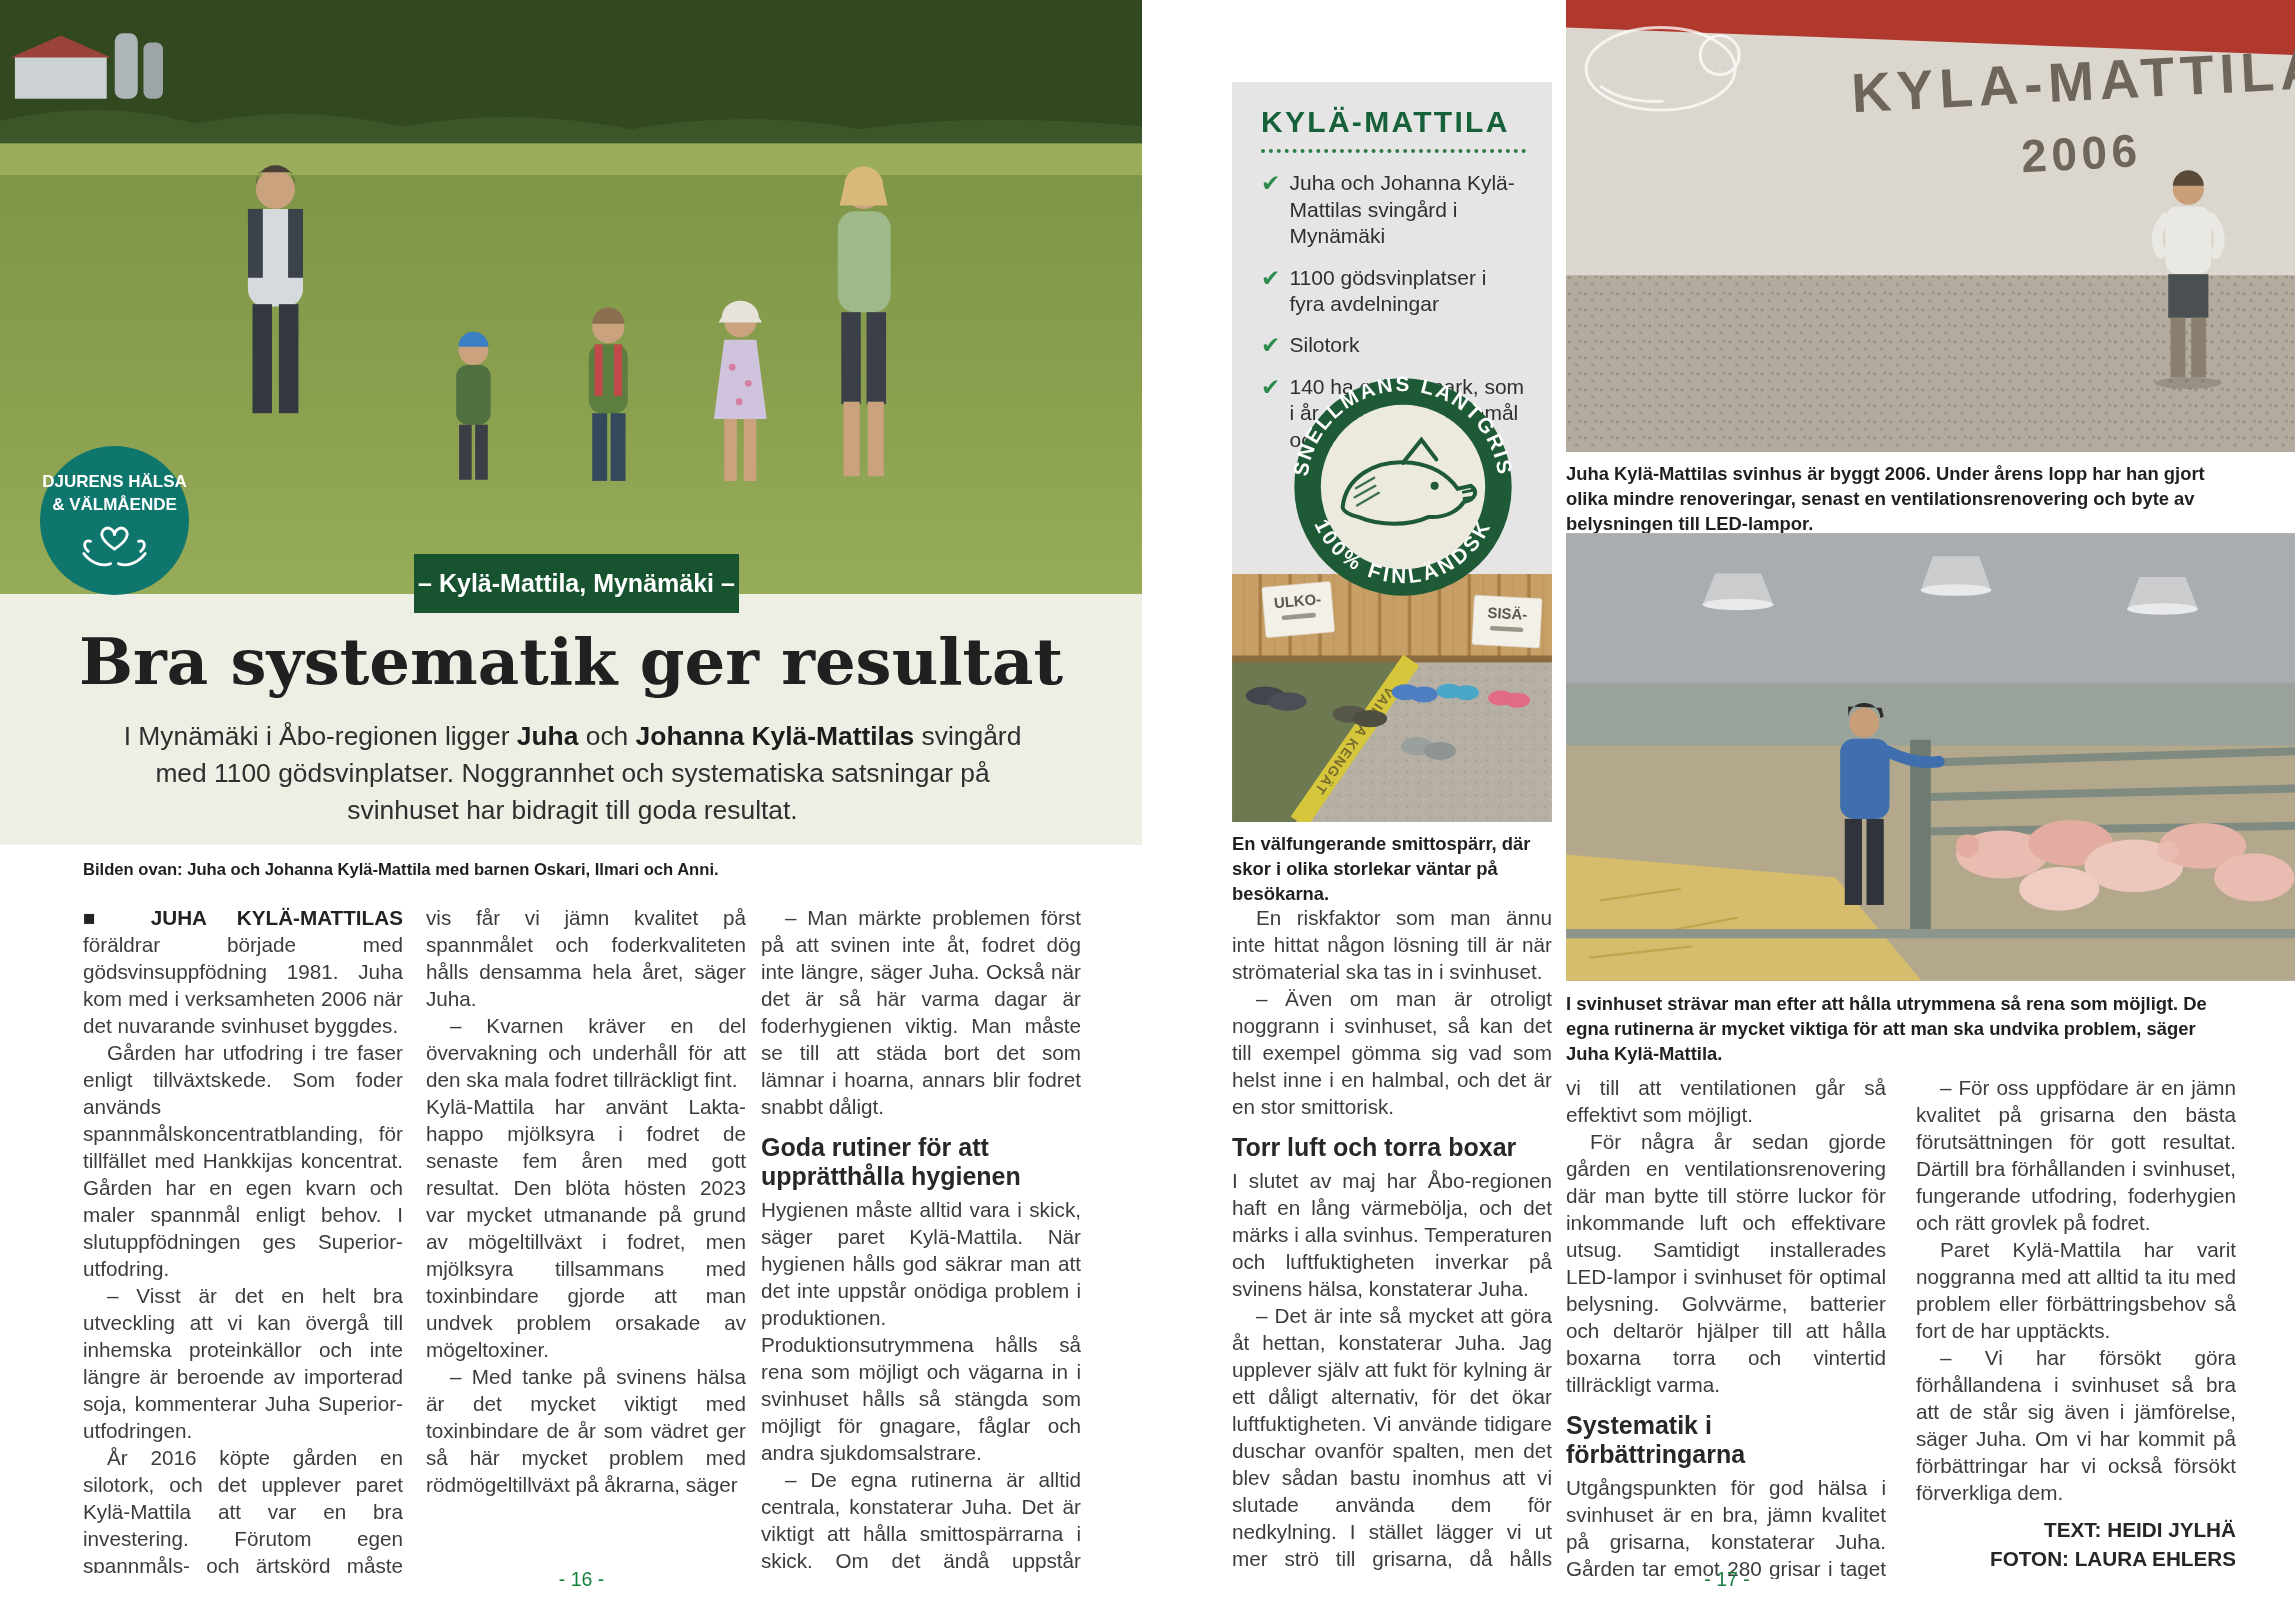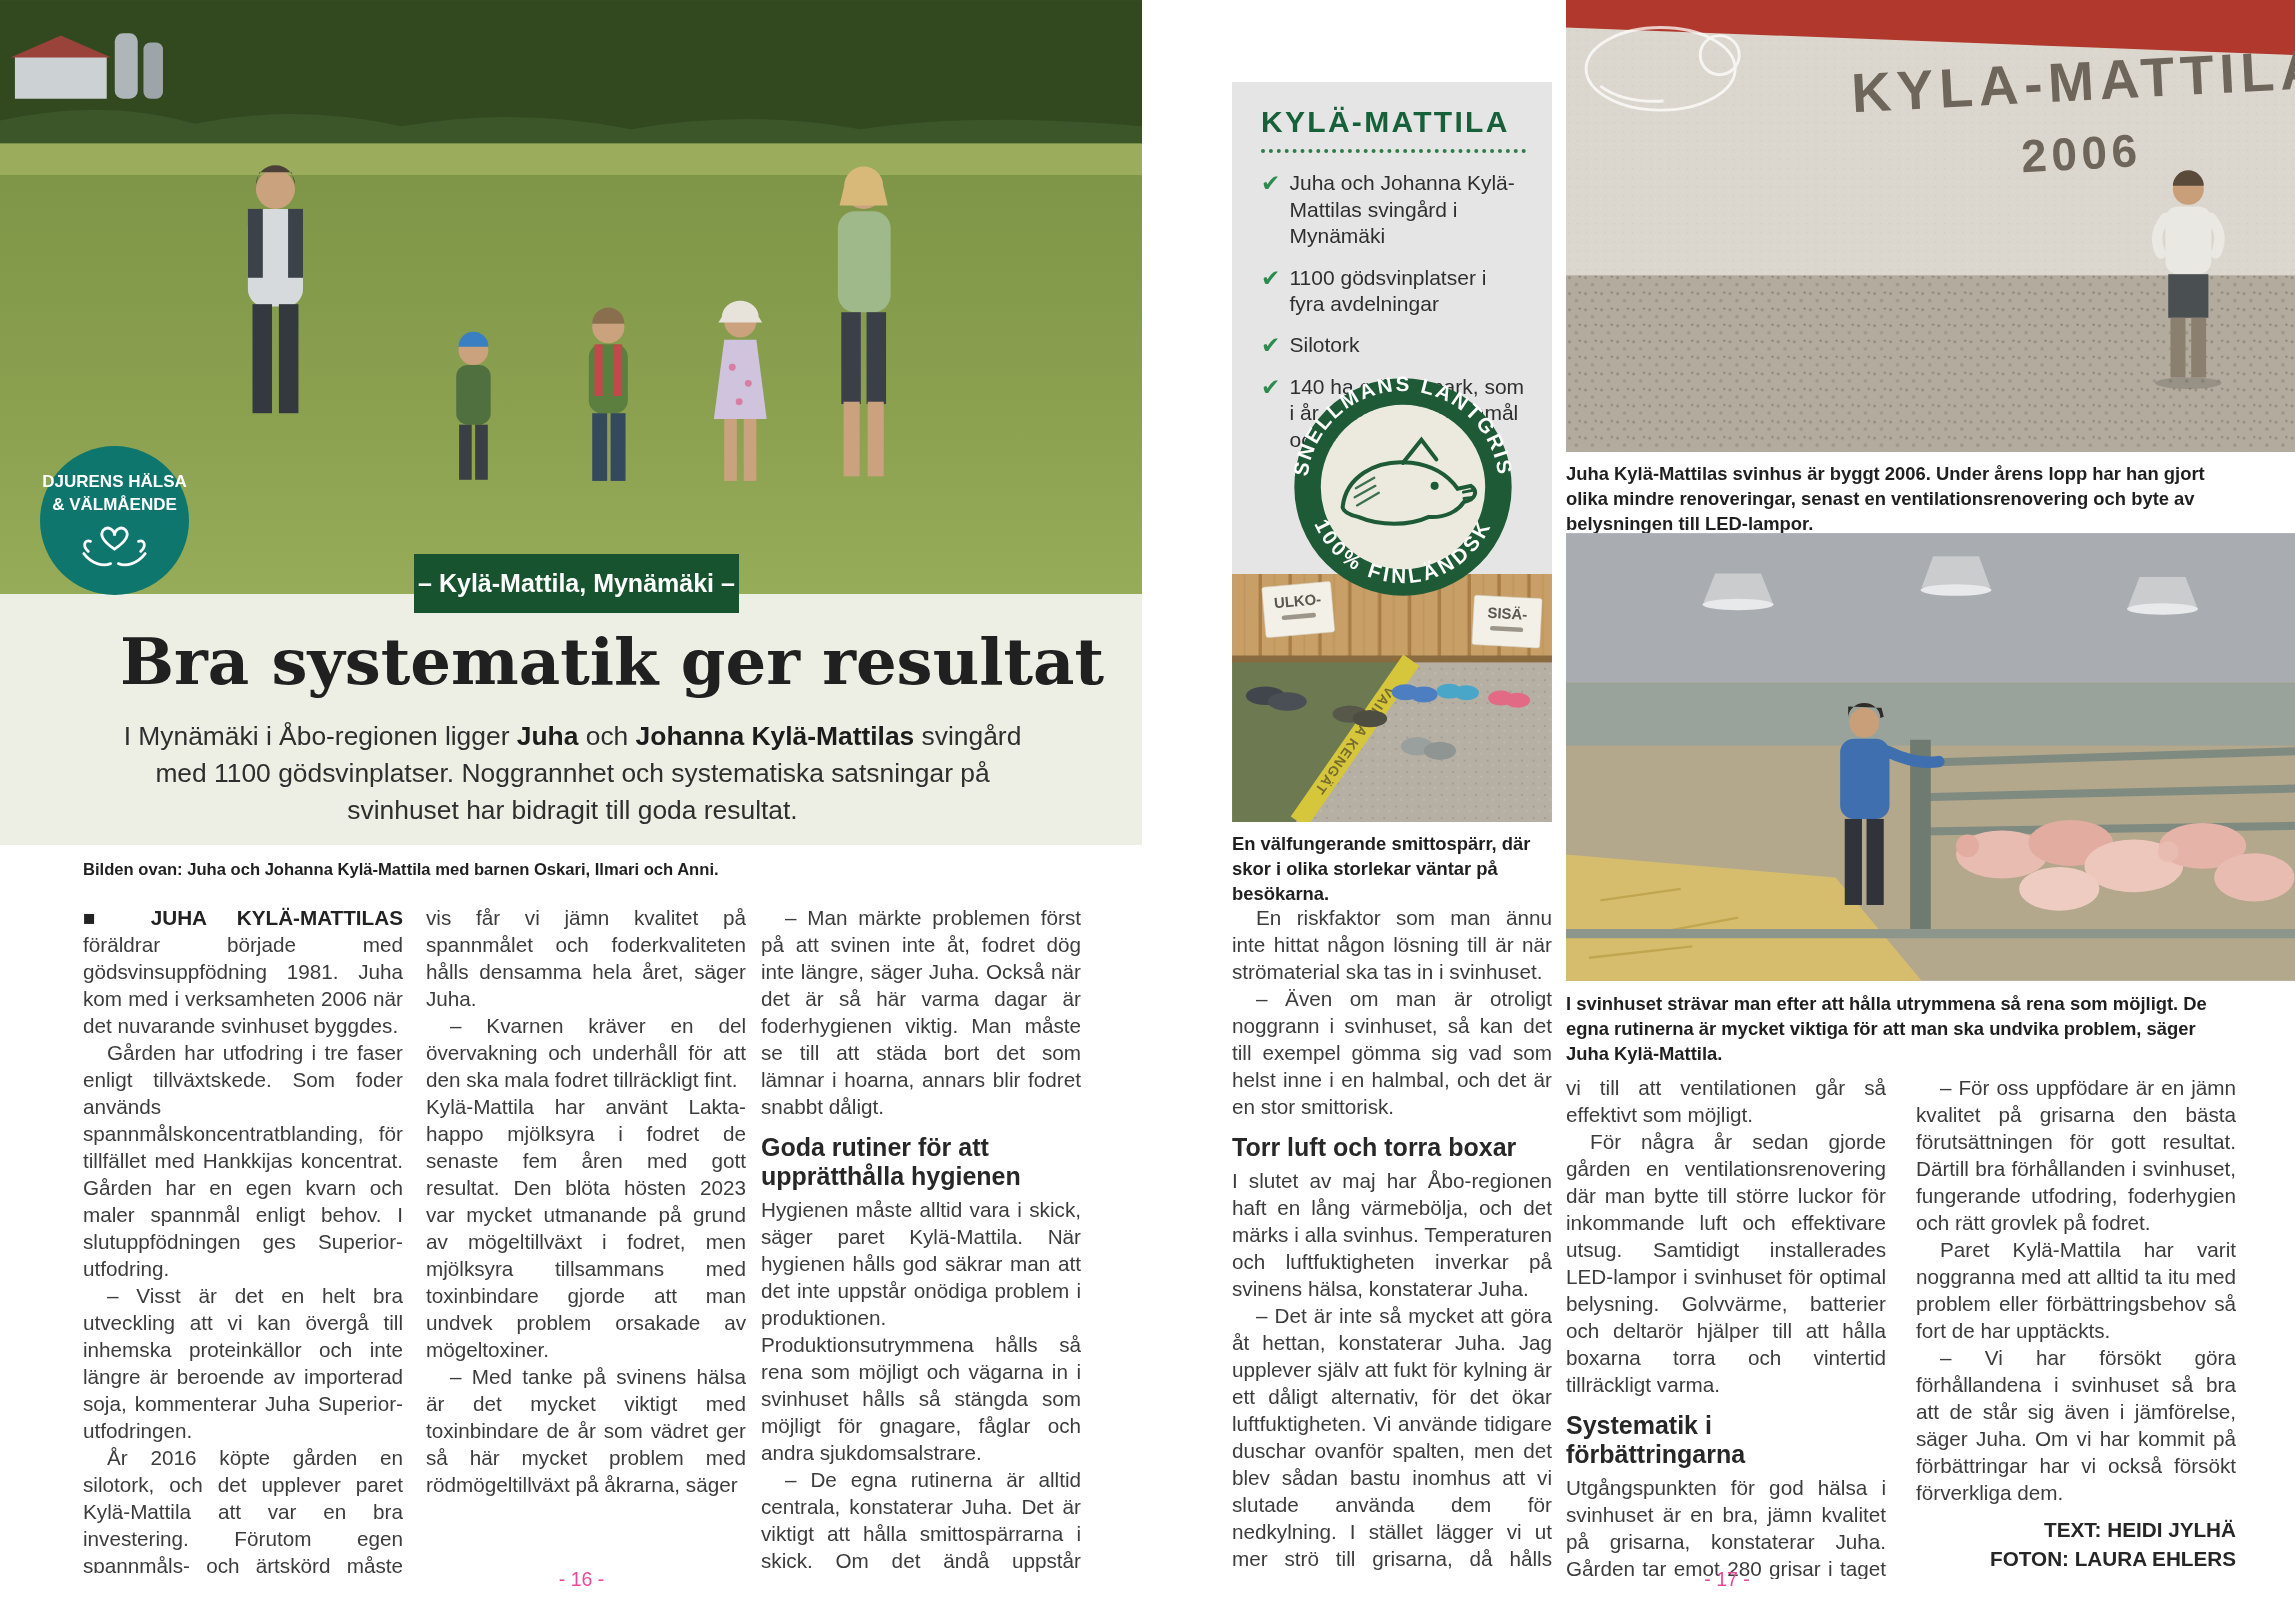--- a/index.html
+++ b/index.html
@@ -6,35 +6,35 @@
   #spread{position:relative;width:2295px;height:1602px;background:#ffffff;overflow:hidden;
           font-family:"Liberation Sans",sans-serif;color:#3c3c3c;}
   .abs{position:absolute;}
   
   .photo{position:absolute;overflow:hidden;background:#ccc;}
   
   .beige-panel{position:absolute;left:0;top:594px;width:1142px;height:251px;background:#edeee4;}
   .loc-label{position:absolute;left:414px;top:554px;width:325px;height:59px;background:#17532f;
              color:#fff;font-size:25px;font-weight:bold;text-align:center;line-height:59px;z-index:6;}
   .headline{position:absolute;left:0;top:624px;width:1142px;text-align:center;
-            font-family:"DejaVu Serif",serif;font-weight:bold;font-size:64px;color:#202020;z-index:5;padding-left:41px;}
+            font-family:"DejaVu Serif",serif;font-weight:bold;font-size:64px;color:#202020;z-index:5;}
   .intro{position:absolute;left:123px;top:718px;width:899px;text-align:center;
          font-size:26.4px;line-height:37px;color:#2e2e2e;z-index:5;}
   .intro b{color:#1c1c1c;}
   .photo-cap-left{position:absolute;left:83px;top:860px;width:918px;font-size:16.6px;
                   font-weight:bold;color:#1f1f1f;}
   .col{position:absolute;top:904px;width:320px;font-size:20.7px;line-height:27px;
        text-align:justify;height:669px;overflow:hidden;}
   .col p{margin:0;}
   .ind{text-indent:24px;}
   .gap{margin-top:27px;}
   .lead{font-weight:bold;color:#222;}
   .subhead{font-size:25px;line-height:29px;font-weight:bold;color:#272727;text-align:left;
            margin:12.6px 0 5.7px 0;}
-  .pagenum{position:absolute;top:1568px;font-size:19.5px;color:#ec4899;text-align:center;}
+  .pagenum{position:absolute;top:1568px;font-size:19.5px;color:#15803d;text-align:center;}
   
   .seal{position:absolute;left:40px;top:446px;width:149px;height:149px;background:#0f766e;
         border-radius:50%;z-index:7;text-align:center;color:#fff;}
   .seal .t{font-size:17px;font-weight:bold;line-height:23px;}
   .seal .t1{margin-top:24px;}
   
   .card{position:absolute;left:1232px;top:82px;width:320px;height:492px;background:#e5e5e5;}
   .card-inner{padding:23px 26.4px 0 29px;}
   .card-title{font-size:30px;font-weight:bold;color:#17613a;letter-spacing:2.3px;}
   .dots{border-top:4px dotted #2e7c47;width:265px;margin:10.3px 0 17px 0;height:0;}

